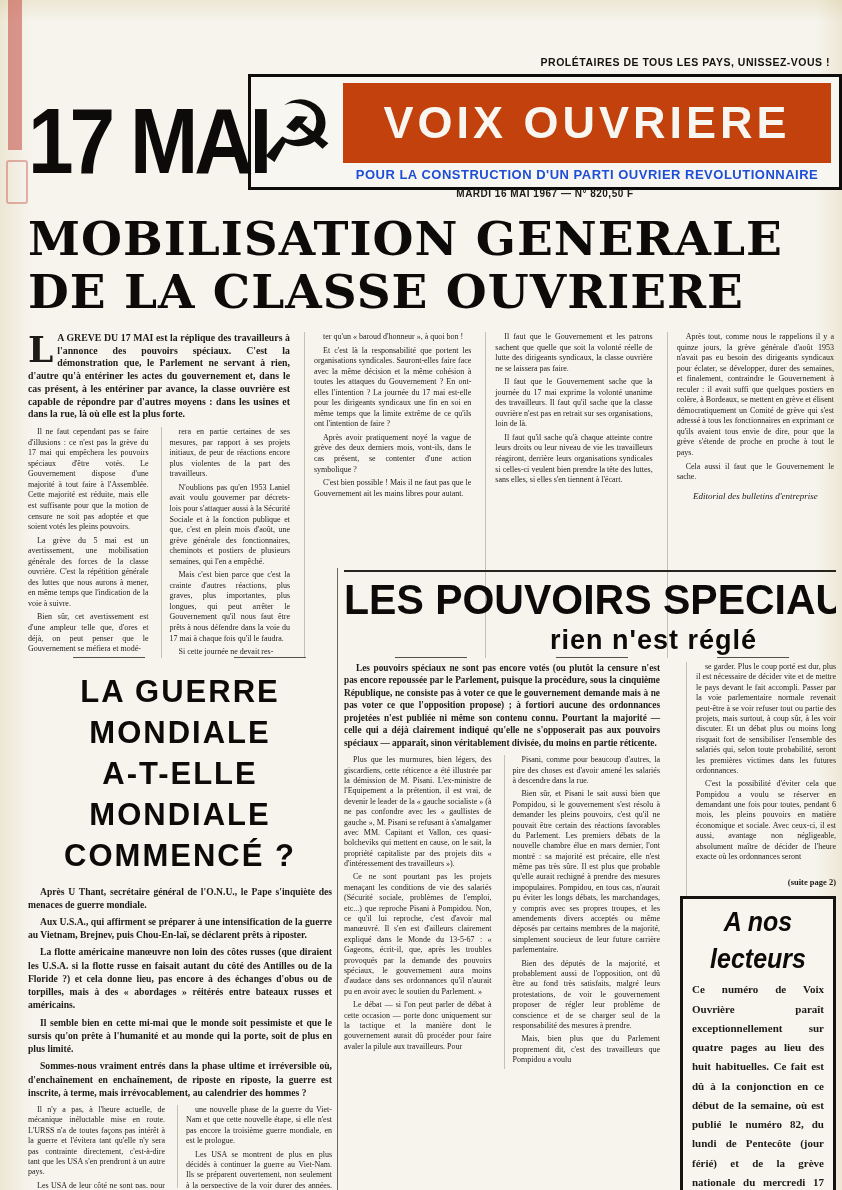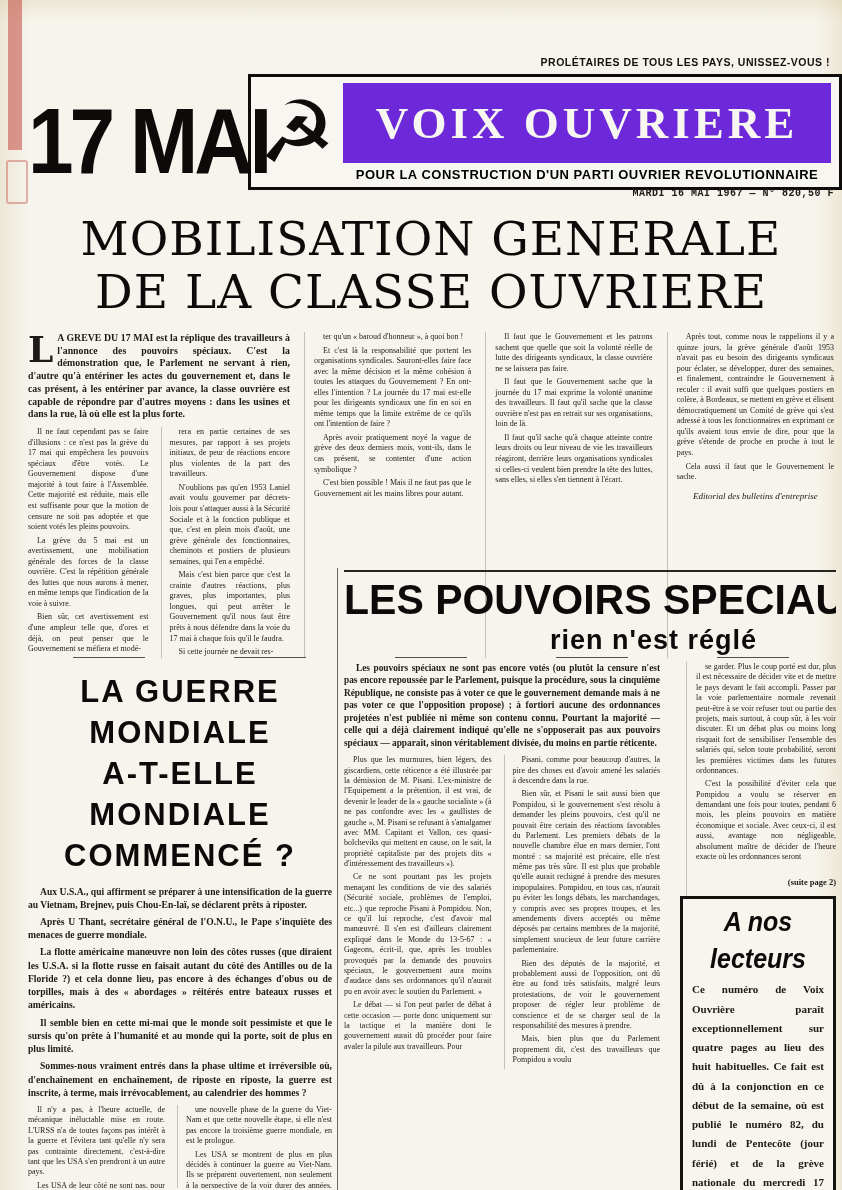--- a/index.html
+++ b/index.html
@@ -19,38 +19,38 @@
   
   .slogan{position:absolute;top:56px;right:12px;font-family:"Liberation Sans",sans-serif;
     font-size:10.5px;font-weight:bold;letter-spacing:.5px;color:#14120e;text-align:right;}
 
   
   .masthead{position:absolute;left:248px;top:74px;width:588px;height:110px;
     border:3px solid #0e0d0b;background:#f8f6f0;display:flex;align-items:stretch;}
   .emblem{width:92px;display:flex;align-items:center;justify-content:center;}
   .emblem span{font-family:"DejaVu Sans",sans-serif;font-size:86px;line-height:1;color:#0e0d0b;}
   .mast-right{flex:1;display:flex;flex-direction:column;padding:6px 8px 5px 0;}
-  .mast-title{background:#6d28d9;color:#f8f6f0;flex:1;display:flex;align-items:center;justify-content:center;
-    font-family:Liberation Serif, serif;font-weight:bold;font-size:45px;letter-spacing:4px;}
+  .mast-title{background:#c2410c;color:#f8f6f0;flex:1;display:flex;align-items:center;justify-content:center;
+    font-family:Liberation Sans, sans-serif;font-weight:bold;font-size:45px;letter-spacing:4px;}
   .mast-sub{margin-top:4px;text-align:center;font-family:"Liberation Sans",sans-serif;
-    font-weight:bold;font-size:13px;letter-spacing:.5px;color:#000000;}
+    font-weight:bold;font-size:13px;letter-spacing:.5px;color:#1d4ed8;}
 
   .flag-date{position:absolute;left:28px;top:94px;width:226px;height:96px;display:flex;align-items:center;}
   .flag-date .big{font-family:"Liberation Sans",sans-serif;font-weight:bold;font-size:82px;
     letter-spacing:-4px;transform:scaleY(1.12);color:#0c0b09;white-space:nowrap;}
 
-  .dateline{position:absolute;left:256px;top:188px;width:578px;display:flex;justify-content:flex-end;
-    font-family:Liberation Mono, monospace;font-weight:bold;font-size:10px;letter-spacing:.5px;}
+  .dateline{position:absolute;left:256px;top:188px;width:578px;display:flex;justify-content:center;
+    font-family:Liberation Sans, sans-serif;font-weight:bold;font-size:10px;letter-spacing:.5px;}
 
   
   .main-headline{position:absolute;left:28px;top:212px;width:806px;}
   .main-headline .hl-line{
-    font-family:"DejaVu Serif",serif;font-weight:normal;font-size:47px;line-height:1.13;
+    font-family:"DejaVu Serif",serif;font-weight:bold;font-size:47px;line-height:1.13;
     color:#0c0b09;text-align:justify;text-align-last:justify;letter-spacing:1px;white-space:nowrap;
-    display:flex;justify-content:center;}
+    display:flex;justify-content:flex-start;}
   .main-headline .hl-line span{display:inline-block;}
 
   
   .col p{margin:0 0 3px 0;text-indent:9px;text-align:justify;}
   .col p:first-child{text-indent:9px;}
   .bold-intro p{margin:0 0 4px 0;text-indent:12px;text-align:justify;font-weight:bold;}
 
   
   .main-article{position:absolute;left:28px;top:332px;width:806px;height:326px;display:flex;gap:14px;overflow:hidden;}
   .track-a{width:262px;flex:none;}
@@ -184,22 +184,22 @@
       <i></i>
   </div>
 
   <div class="guerre">
     <h2>
       <span>LA GUERRE MONDIALE</span><br>
       <span>A-T-ELLE MONDIALE</span><br>
       <span>COMMENCÉ ?</span>
     </h2>
     <div class="bold-intro">
+        <p>Après U Thant, secrétaire général de l'O.N.U., le Pape s'inquiète des menaces de guerre mondiale.</p>
         <p>Aux U.S.A., qui affirment se préparer à une intensification de la guerre au Vietnam, Brejnev, puis Chou-En-laï, se déclarent prêts à riposter.</p>
-        <p>Après U Thant, secrétaire général de l'O.N.U., le Pape s'inquiète des menaces de guerre mondiale.</p>
         <p>La flotte américaine manœuvre non loin des côtes russes (que diraient les U.S.A. si la flotte russe en faisait autant du côté des Antilles ou de la Floride ?) et cela donne lieu, pas encore à des échanges d'obus ou de torpilles, mais à des « abordages » réitérés entre bateaux russes et américains.</p>
         <p>Il semble bien en cette mi-mai que le monde soit pessimiste et que le sursis qu'on prête à l'humanité et au monde qui la porte, soit de plus en plus limité.</p>
         <p>Sommes-nous vraiment entrés dans la phase ultime et irréversible où, d'enchaînement en enchaînement, de riposte en riposte, la guerre est inscrite, à terme, mais irrévocablement, au calendrier des hommes ?</p>
       </div>
     <div class="guerre-cols">
       <div class="col">
           <p>Il n'y a pas, à l'heure actuelle, de mécanique inéluctable mise en route. L'URSS n'a de toutes façons pas intérêt à la guerre et l'évitera tant qu'elle n'y sera pas contrainte directement, c'est-à-dire tant que les USA s'en prendront à un autre pays.</p>
           <p>Les USA de leur côté ne sont pas, pour le moment, contraints à la guerre mondiale car ils ne sont pas dans une situation critique, ni du point de vue économique ni du point de vue politique.</p>
         </div>
       <div class="col">

